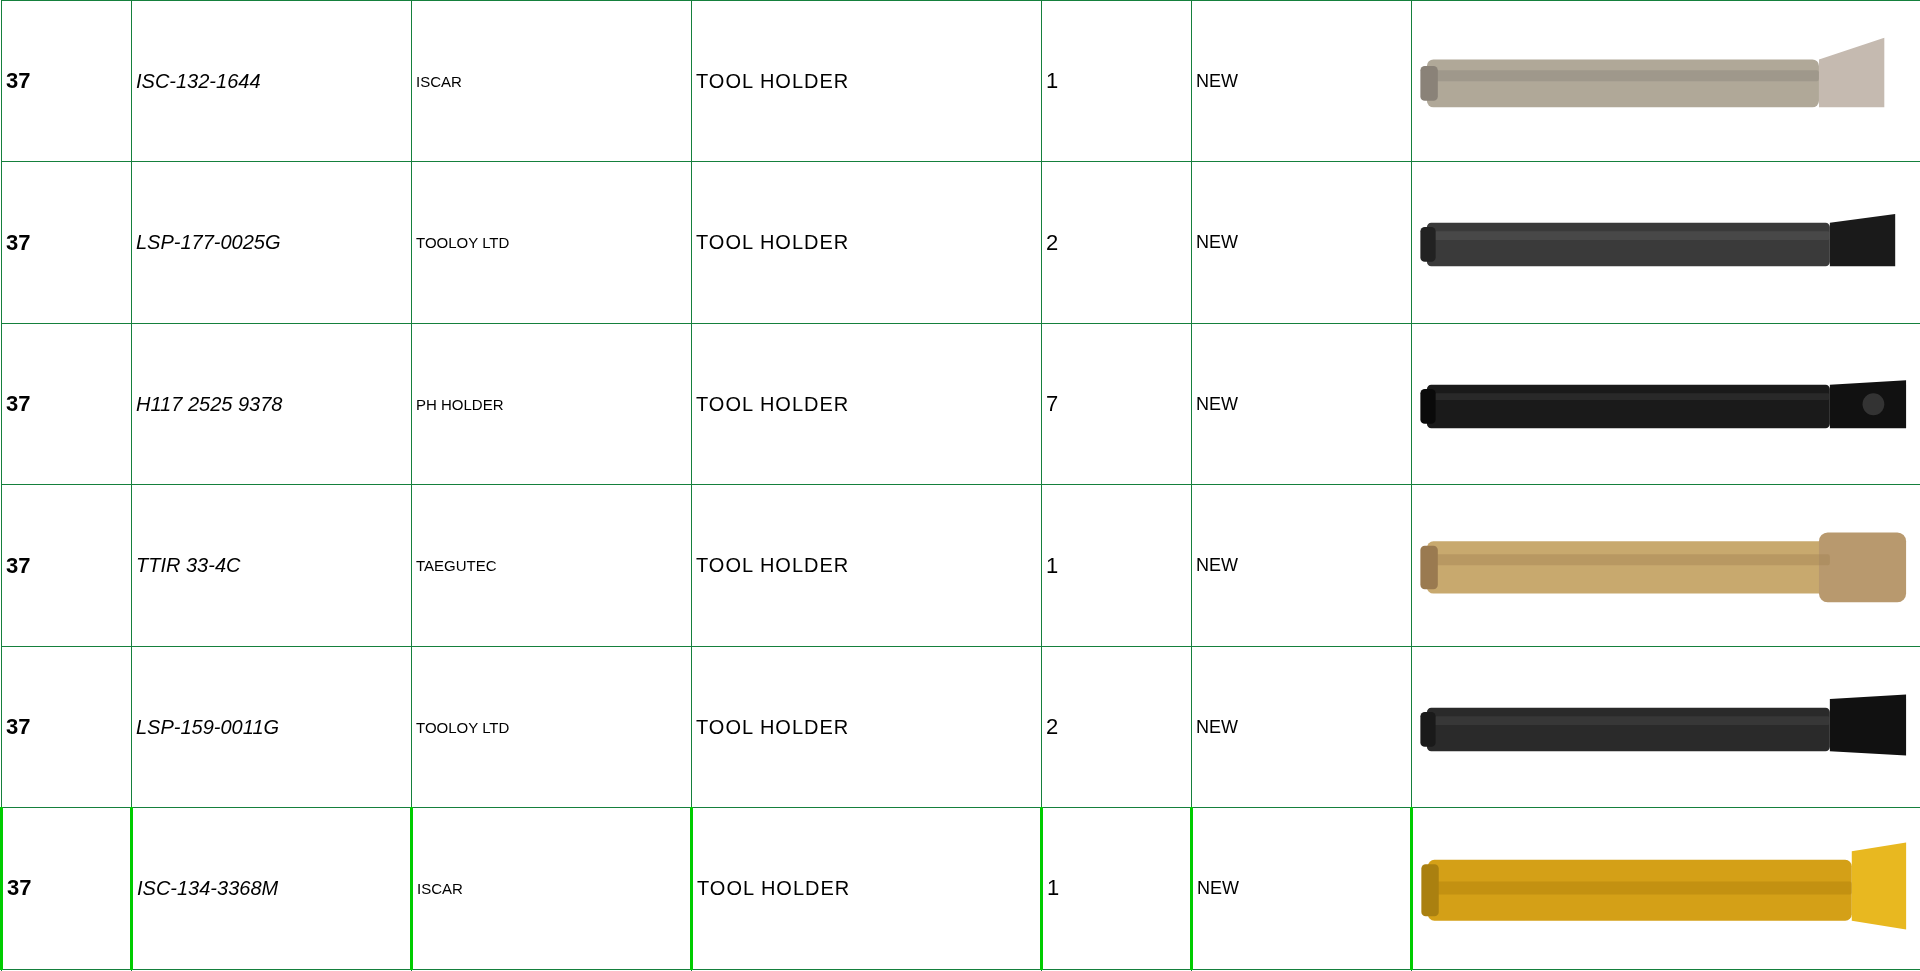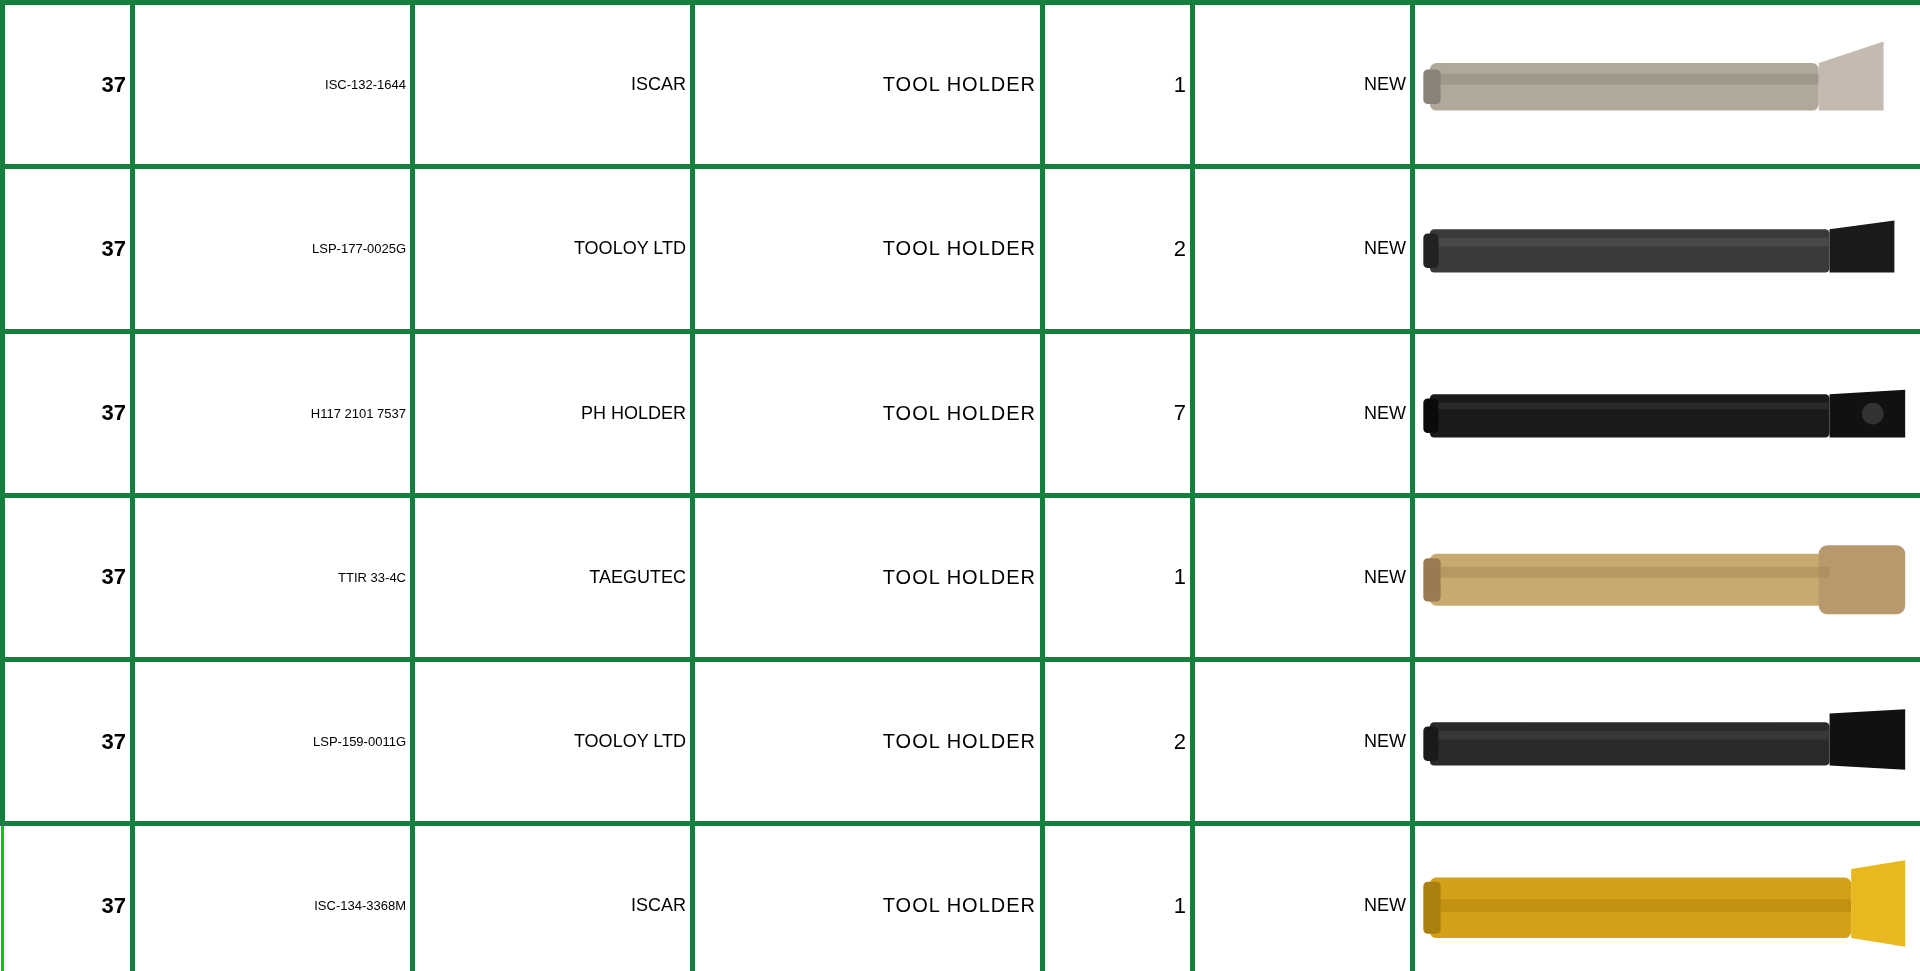--- a/index.html
+++ b/index.html
@@ -34,38 +34,39 @@
     col.col-qty { width: 150px; }
     col.col-status { width: 220px; }
     col.col-image { width: 510px; }
 
     tr {
       border-top: 1px solid #000000;
       border-bottom: 1px solid #000000;
     }
 
     td {
-      border: 5px solid #15803d;
-      text-align: right;
+      border: 1px solid #15803d;
+      text-align: left;
       vertical-align: middle;
       padding: 8px 4px;
       height: 88px;
     }
 
     td.col-num-cell {
       font-weight: bold;
       font-size: 22px;
     }
 
     td.col-code-cell {
-      font-size: 13px;
+      font-size: 20px;
+      font-style: italic;
     }
 
     td.col-brand-cell {
-      font-size: 18px;
+      font-size: 15px;
     }
 
     td.col-type-cell {
       font-size: 20px;
       letter-spacing: 1px;
     }
 
     td.col-qty-cell {
       font-size: 22px;
     }
@@ -143,21 +144,21 @@
       <rect x="5" y="26" width="185" height="20" rx="2" fill="#3a3a3a"></rect>
       <polygon points="190,26 220,22 220,46 190,46" fill="#1a1a1a"></polygon>
       <rect x="5" y="30" width="185" height="4" rx="1" fill="#555" opacity="0.5"></rect>
       <rect x="2" y="28" width="7" height="16" rx="2" fill="#222"></rect>
     </svg>
         </div>
       </td>
     </tr>
         <tr>
       <td class="col-num-cell">37</td>
-      <td class="col-code-cell">H117 2101 7537</td>
+      <td class="col-code-cell">H117 2525 9378</td>
       <td class="col-brand-cell">PH HOLDER</td>
       <td class="col-type-cell">TOOL HOLDER</td>
       <td class="col-qty-cell">7</td>
       <td class="col-status-cell">NEW</td>
       <td class="col-image-cell">
         <div class="tool-image">
           <svg viewBox="0 0 230 70" xmlns="http://www.w3.org/2000/svg">
       <rect x="5" y="26" width="185" height="20" rx="2" fill="#1a1a1a"></rect>
       <polygon points="190,26 225,24 225,46 190,46" fill="#111"></polygon>
       <rect x="5" y="30" width="185" height="3" rx="1" fill="#333" opacity="0.6"></rect>

